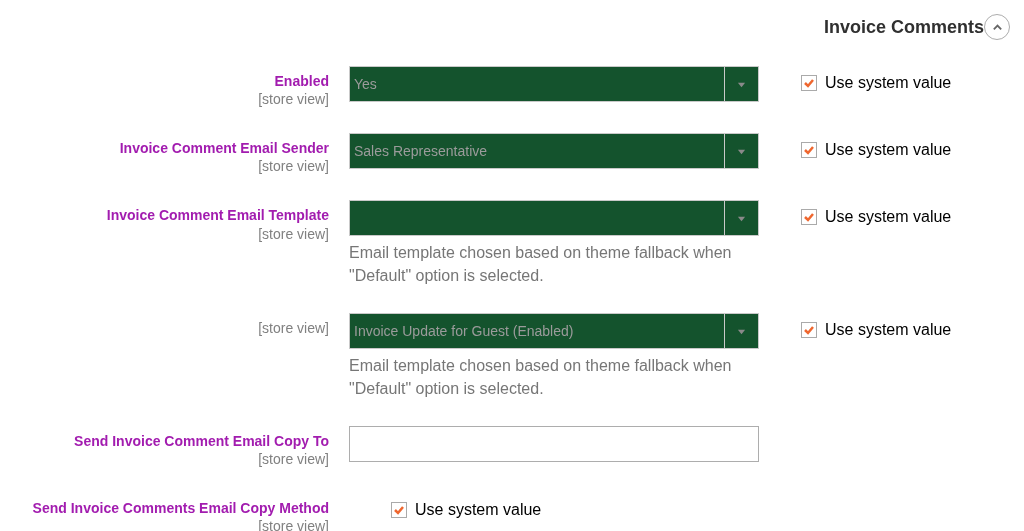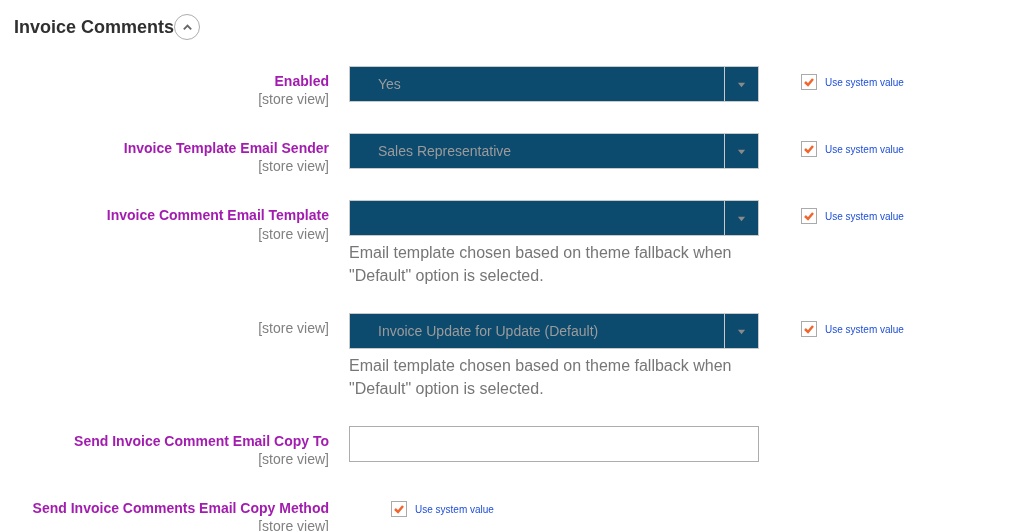--- a/index.html
+++ b/index.html
@@ -10,21 +10,21 @@
     background: #fff;
     color: #333;
     width: 1024px;
   }
   .section {
     padding: 10px 14px 30px 14px;
   }
   .section-header {
     display: flex;
     align-items: center;
-    justify-content: flex-start;
+    justify-content: flex-end;
     padding: 4px 0 14px 0;
   }
   .section-title {
     font-size: 18px;
     font-weight: 600;
     color: #303030;
   }
   .collapse-btn {
     width: 26px;
     height: 26px;
@@ -75,25 +75,25 @@
     margin-top: 1px;
   }
   .field-col {
     width: 410px;
     display: flex;
     flex-direction: column;
   }
   .select-wrap {
     position: relative;
     height: 36px;
-    background: #0c4a6e;
+    background: #14532d;
     border: 1px solid #c9c9c9;
     display: flex;
     align-items: center;
-    padding: 0 40px 0 28px;
+    padding: 0 40px 0 4px;
     font-size: 14px;
     color: #9b9b9b;
   }
   .select-arrow {
     position: absolute;
     right: 0;
     top: 0;
     bottom: 0;
     width: 34px;
     border-left: 1px solid #c9c9c9;
@@ -139,22 +139,22 @@
     cursor: pointer;
   }
   .checkbox svg {
     width: 12px;
     height: 12px;
     stroke: #ef672f;
     stroke-width: 2.5;
     fill: none;
   }
   .sys-label {
-    font-size: 10px;
-    color: #1d4ed8;
+    font-size: 16px;
+    color: #000000;
   }
 </style>
 </head>
 <body>
 
 <div class="section">
 
   <div class="section-header">
     <div class="section-title">Invoice Comments</div>
     <div class="collapse-btn">
@@ -186,21 +186,21 @@
           <svg viewBox="0 0 12 12">
               <polyline points="2,6 5,9 10,3"></polyline>
             </svg>
         </div>
         <span class="sys-label">Use system value</span>
       </div>
     </div>
 
     <div class="form-row">
       <div class="label-col">
-        <span class="label-text">Invoice Template Email Sender</span>
+        <span class="label-text">Invoice Comment Email Sender</span>
         <span class="scope">[store view]</span>
       </div>
       <div class="field-col">
         <div class="select-wrap">
           <span>Sales Representative</span>
           <div class="select-arrow">
             <svg viewBox="0 0 10 10">
                 <polygon points="1,3 9,3 5,8"></polygon>
               </svg>
           </div>
@@ -240,21 +240,21 @@
         <span class="sys-label">Use system value</span>
       </div>
     </div>
 
     <div class="form-row">
       <div class="label-col">
         <span class="scope">[store view]</span>
       </div>
       <div class="field-col">
         <div class="select-wrap">
-          <span>Invoice Update for Update (Default)</span>
+          <span>Invoice Update for Guest (Enabled)</span>
           <div class="select-arrow">
             <svg viewBox="0 0 10 10">
                 <polygon points="1,3 9,3 5,8"></polygon>
               </svg>
           </div>
         </div>
         <div class="note">Email template chosen based on theme fallback when "Default" option is selected.</div>
       </div>
       <div class="sys-col">
         <div class="checkbox">

